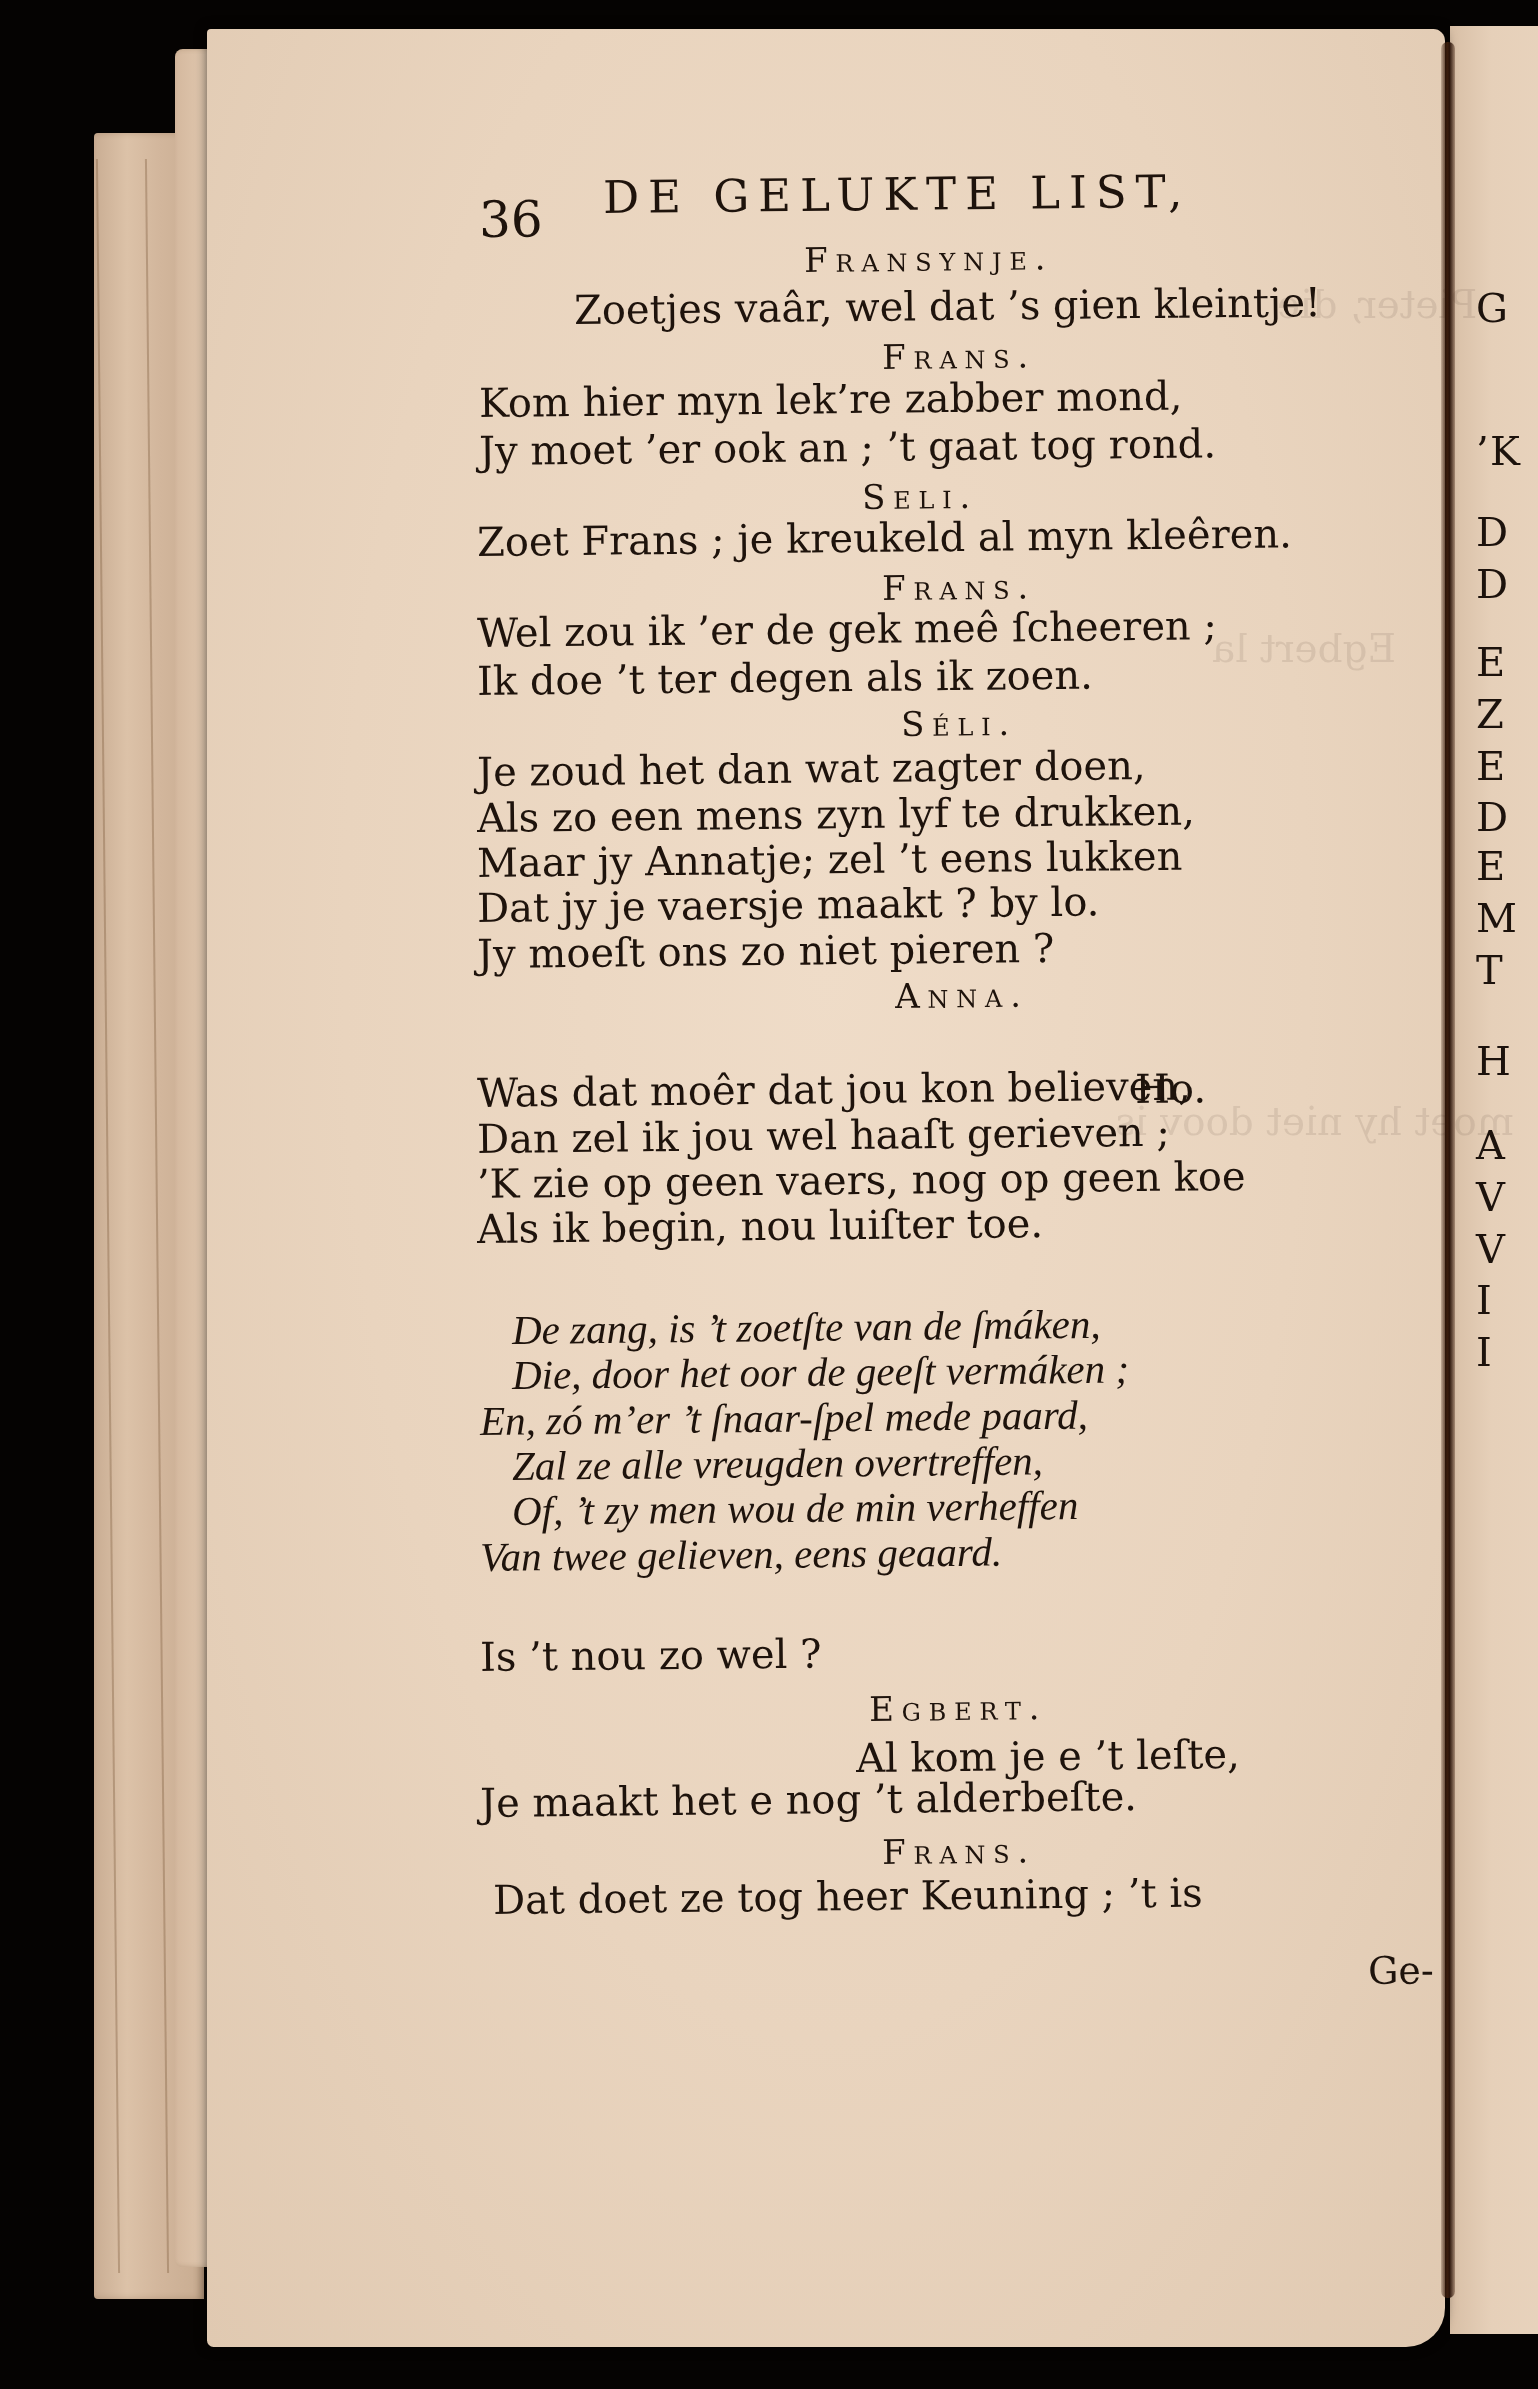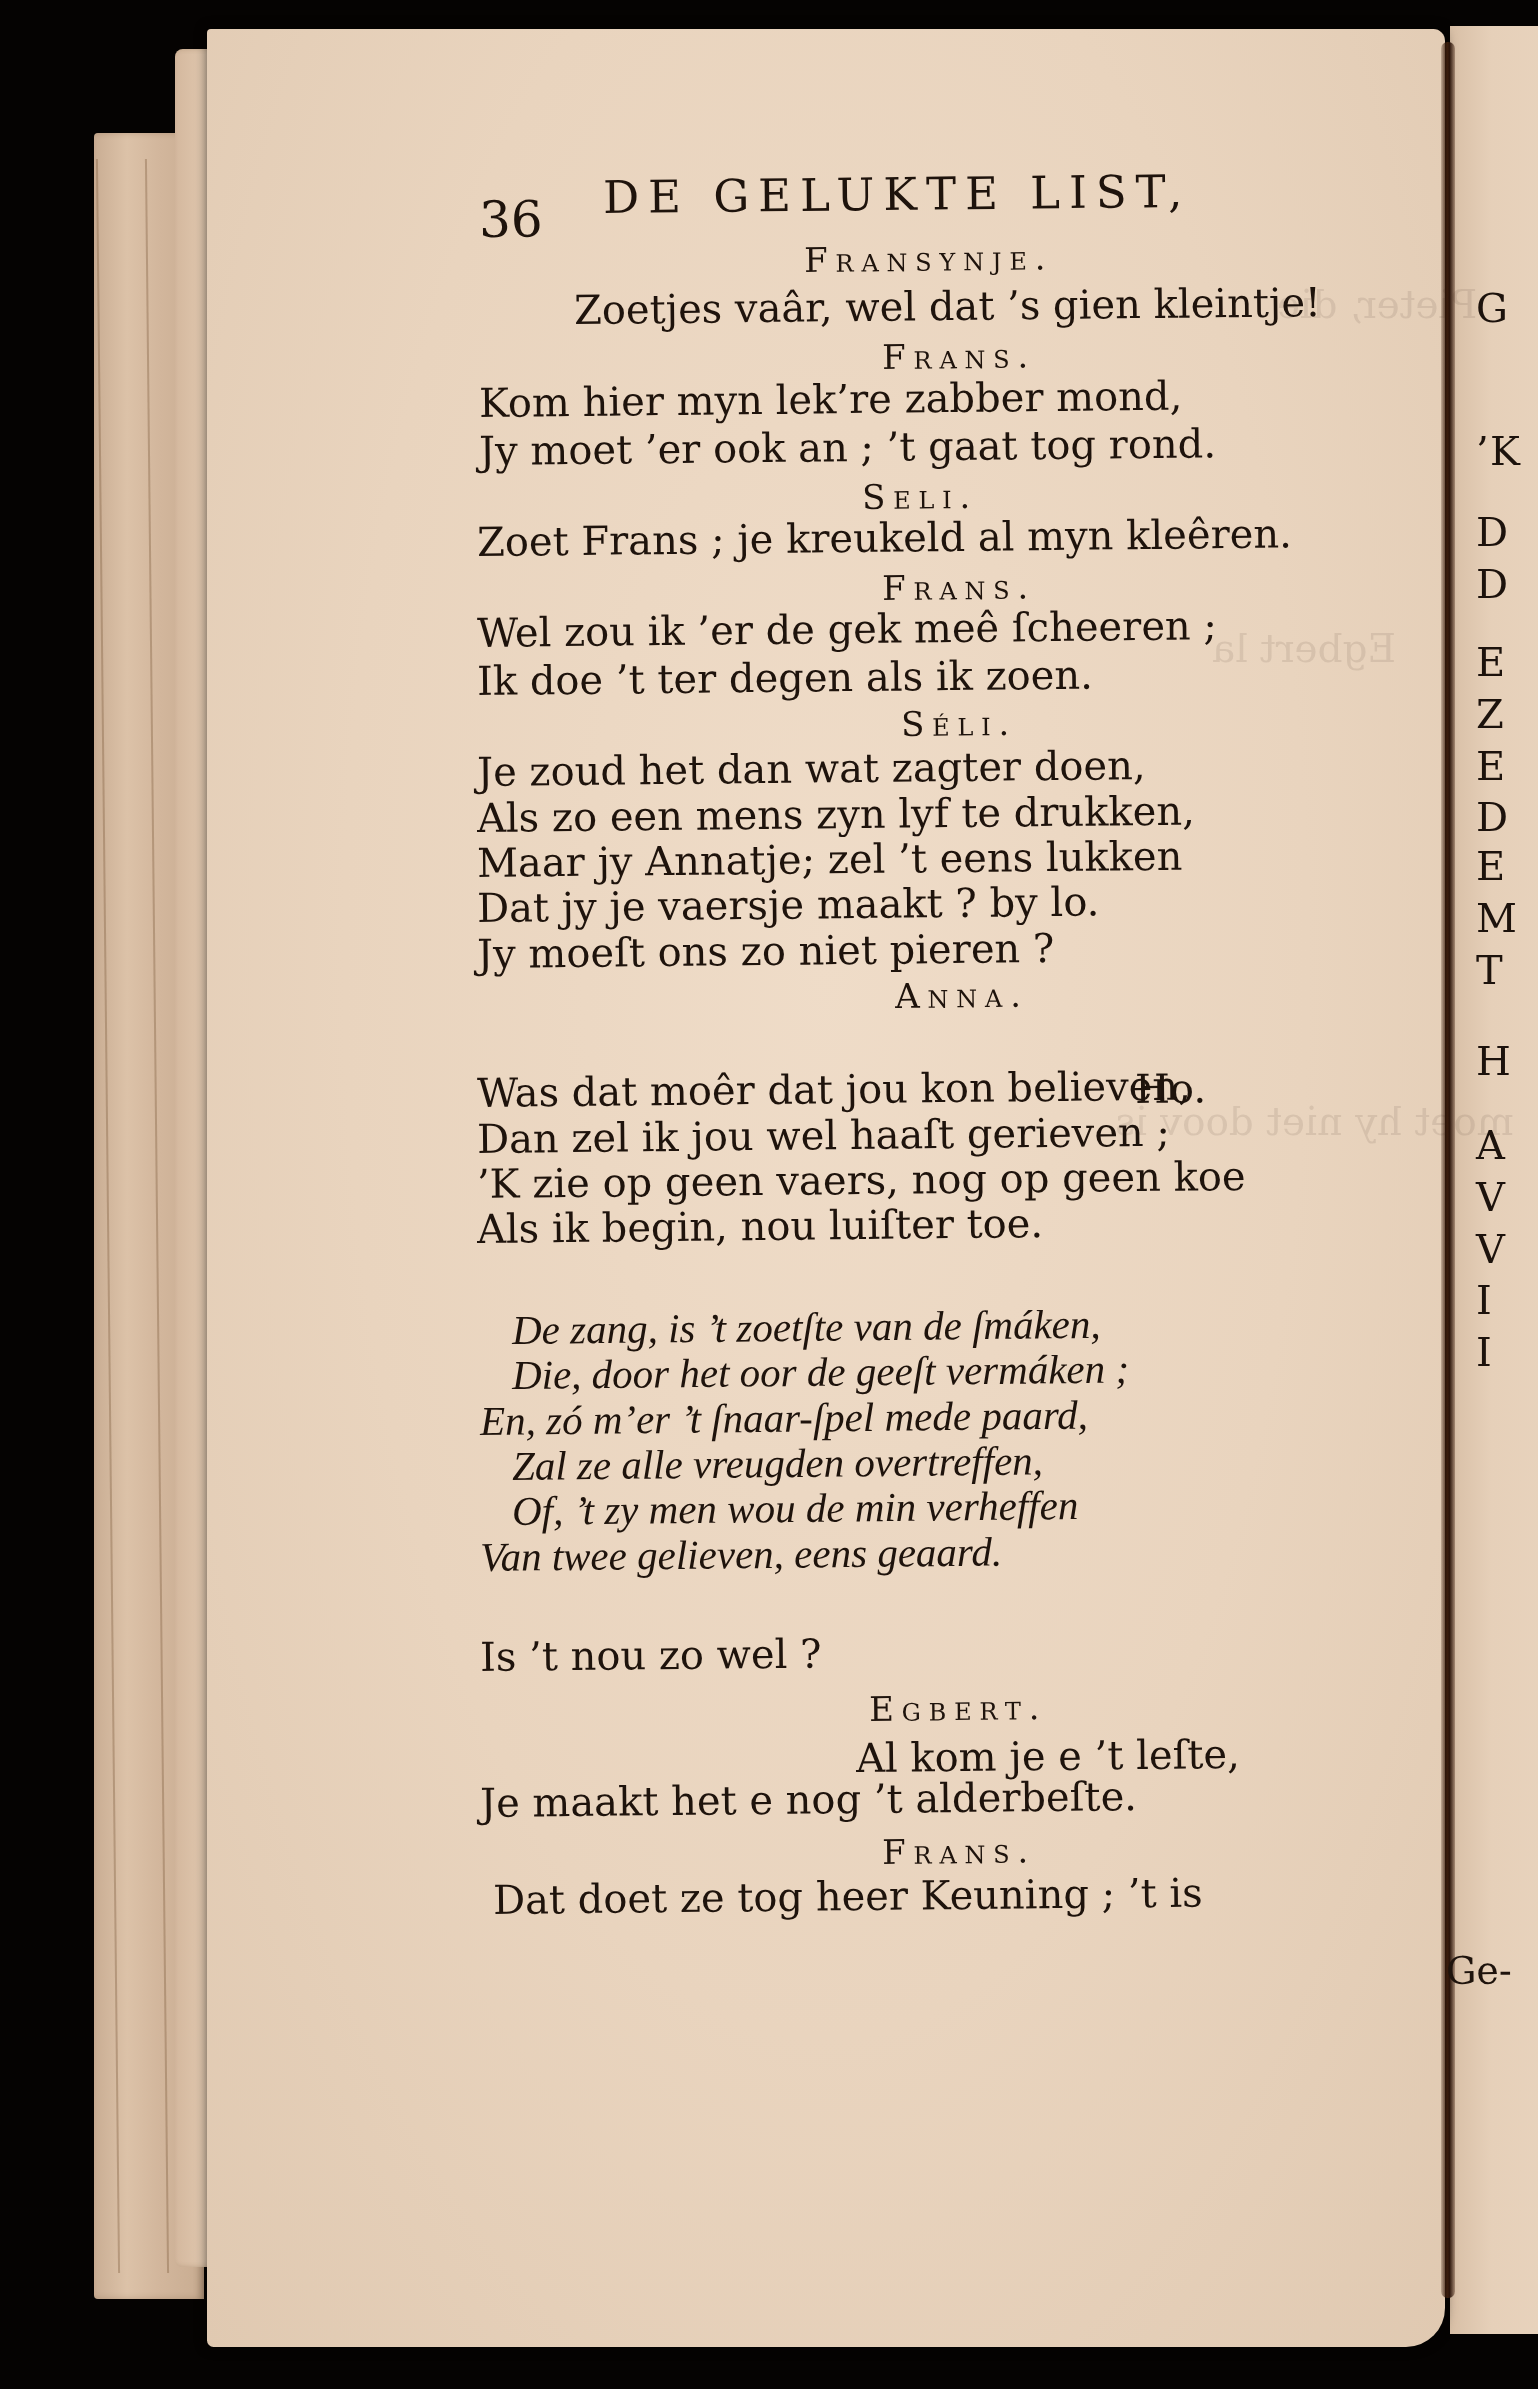--- a/index.html
+++ b/index.html
@@ -136,15 +136,15 @@
   <span class="line italic" style="left:512px; top:1491px;">Of, ’t zy men wou de min verheffen</span>
   <span class="line italic" style="left:480px; top:1537px;">Van twee gelieven, eens geaard.</span>
 
   <span class="line" style="left:480px; top:1637px;">Is ’t nou zo wel ?</span>
   <span class="line speaker" style="left:869px; top:1692px;">Egbert.</span>
   <span class="line" style="left:856px; top:1738px;">Al kom je e ’t leſte,</span>
   <span class="line" style="left:480px; top:1783px;">Je maakt het e nog ’t alderbeſte.</span>
   <span class="line speaker" style="left:882px; top:1835px;">Frans.</span>
   <span class="line" style="left:493px; top:1880px;">Dat doet ze tog heer Keuning ; ’t is</span>
 
-  <span class="line catch" style="left:1446px; top:1952px;text-align:center;">Ge-</span>
+  <span class="line catch" style="left:1368px; top:1952px;text-align:center;">Ge-</span>
 </div>
 
 
 </body></html>

